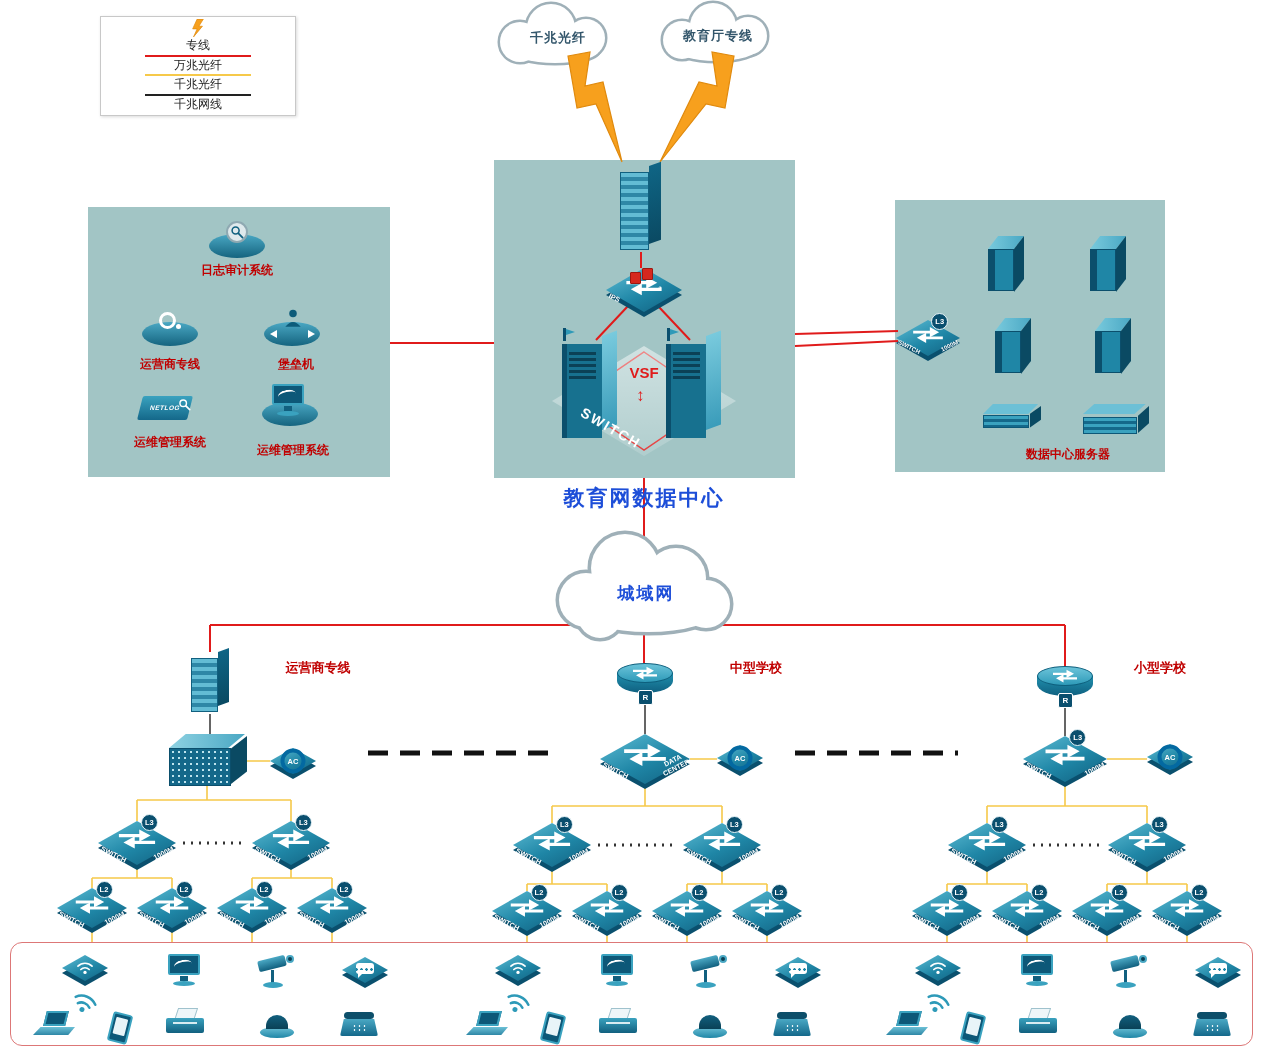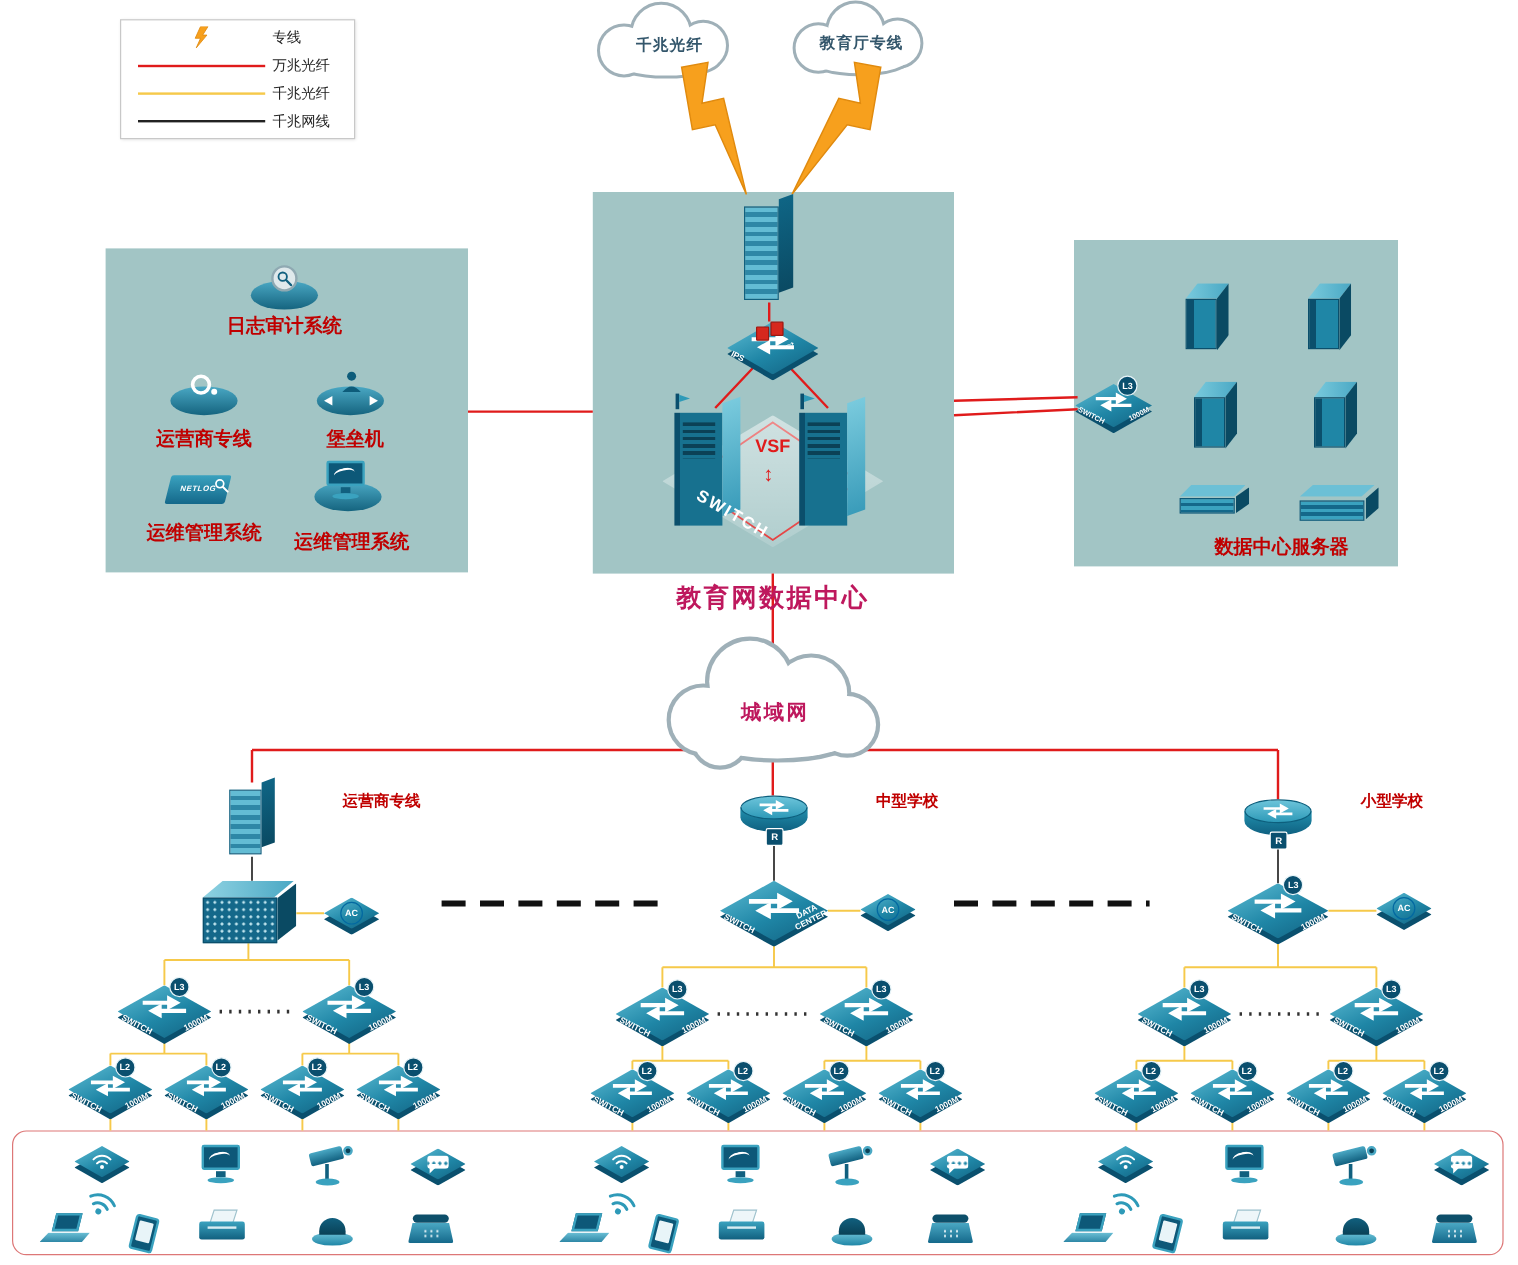--- a/index.html
+++ b/index.html
@@ -3,44 +3,44 @@
 <meta charset="utf-8">
 <style>
   html,body{margin:0;padding:0;background:#fff;font-family:"Liberation Sans",sans-serif;}
   #stage{position:relative;width:1265px;height:1054px;background:#fff;overflow:hidden;}
   .abs{position:absolute;}
   .panel{position:absolute;background:#a2c5c5;}
   #wires{position:absolute;left:0;top:0;}
 
   
   #legend{position:absolute;left:100px;top:16px;width:196px;height:100px;background:#fff;border:1px solid #c8c8c8;box-shadow:1px 1px 3px rgba(0,0,0,.15);display:flex;flex-direction:column;justify-content:space-around;padding:2px 8px;box-sizing:border-box;}
-  .lg-row{display:flex;align-items:center;}
+  .lg-row{display:flex;align-items:center;flex-direction:column;}
   .lg-ic{width:118px;display:flex;justify-content:center;align-items:center;}
   .lg-line{width:106px;height:2px;}
   .c-red{background:#e01b1b;} .c-yel{background:#f6c94a;} .c-blk{background:#222;}
   .lg-lab{font-size:12px;color:#222;white-space:nowrap;}
 
   
-  .rlab{position:absolute;color:#c00000;font-weight:700;font-size:16px;text-align:center;white-space:nowrap;}
+  .rlab{position:absolute;color:#c00000;font-weight:700;font-size:12px;text-align:center;white-space:nowrap;}
   .cloudlab{position:absolute;color:#33566b;font-weight:700;font-size:13px;text-align:center;letter-spacing:1px;}
-  .cap-serif{font-family:"Liberation Serif",serif;color:#be185d;font-weight:700;text-align:center;position:absolute;letter-spacing:2px;}
+  .cap-serif{font-family:"Liberation Serif",serif;color:#1d4ed8;font-weight:700;text-align:center;position:absolute;letter-spacing:2px;}
 
   
   .sw{position:absolute;z-index:1;}
   .sw::before{content:"";position:absolute;left:0;top:5px;width:100%;height:100%;clip-path:polygon(50% 0,100% 50%,50% 100%,0 50%);background:#0a506e;z-index:-2;}
   .sw::after{content:"";position:absolute;left:0;top:0;width:100%;height:100%;clip-path:polygon(50% 0,100% 50%,50% 100%,0 50%);background:linear-gradient(155deg,#54b4cd 10%,#1f86a6 55%,#11607f);z-index:-1;}
   .sw-l3{width:78px;height:44px;} .sw-l2{width:70px;height:40px;} .sw-core{width:90px;height:50px;}
   .sw-mid{width:84px;height:46px;} .sw-smr{width:64px;height:36px;} .sw-ips{width:76px;height:44px;} .ac{width:46px;height:26px;}
   .sw-ar{position:absolute;left:50%;top:42%;transform:translate(-50%,-50%);width:58%;color:#fff;}
   .lab{position:absolute;font-size:7px;font-weight:700;color:#fff;white-space:nowrap;}
   .lab-l{left:6%;top:54%;transform-origin:left top;transform:rotate(27deg);}
   .lab-r{right:6%;top:54%;transform-origin:right top;transform:rotate(-27deg);}
   .lab-dc{right:3%;top:30%;transform-origin:right top;transform:rotate(-27deg);font-size:7px;font-weight:700;color:#fff;width:36px;line-height:1.15;text-align:center;position:absolute;}
   .badge{position:absolute;left:55%;top:-7px;width:15px;height:15px;border-radius:50%;background:#0a4f6e;border:1px solid #e8f4f8;color:#fff;font-size:7.5px;font-weight:700;display:flex;align-items:center;justify-content:center;z-index:2;}
-  .ac-t{position:absolute;left:50%;top:50%;transform:translate(-50%,-50%);width:17px;height:17px;border:1px solid #0369a1;border-radius:50%;color:#fff;font-size:7.5px;font-weight:700;display:flex;align-items:center;justify-content:center;z-index:1;}
+  .ac-t{position:absolute;left:50%;top:50%;transform:translate(-50%,-50%);width:17px;height:17px;border:4px solid #0369a1;border-radius:50%;color:#fff;font-size:7.5px;font-weight:700;display:flex;align-items:center;justify-content:center;z-index:1;}
 
   
   .router{position:absolute;width:56px;height:38px;z-index:1;}
   .router::after{content:"";position:absolute;left:0;top:10px;width:56px;height:20px;background:linear-gradient(180deg,#2190ae,#0f6080);border-radius:0 0 50% 50%/0 0 60% 60%;}
   .router::before{content:"";position:absolute;left:0;top:0;width:56px;height:20px;border-radius:50%;background:linear-gradient(180deg,#6cc4da,#2e9ab8);border:1px solid #0d5f7d;box-sizing:border-box;z-index:1;}
   .router .sw-ar{top:10px;left:50%;transform:translate(-50%,-50%);width:30px;z-index:2;}
   .rbadge{position:absolute;bottom:-4px;left:21px;width:13px;height:13px;background:#0a4f6e;border:1px solid #fff;border-radius:2px;color:#fff;font-size:8px;font-weight:700;display:flex;align-items:center;justify-content:center;z-index:3;}
 
   
   .tower{position:absolute;z-index:1;}

